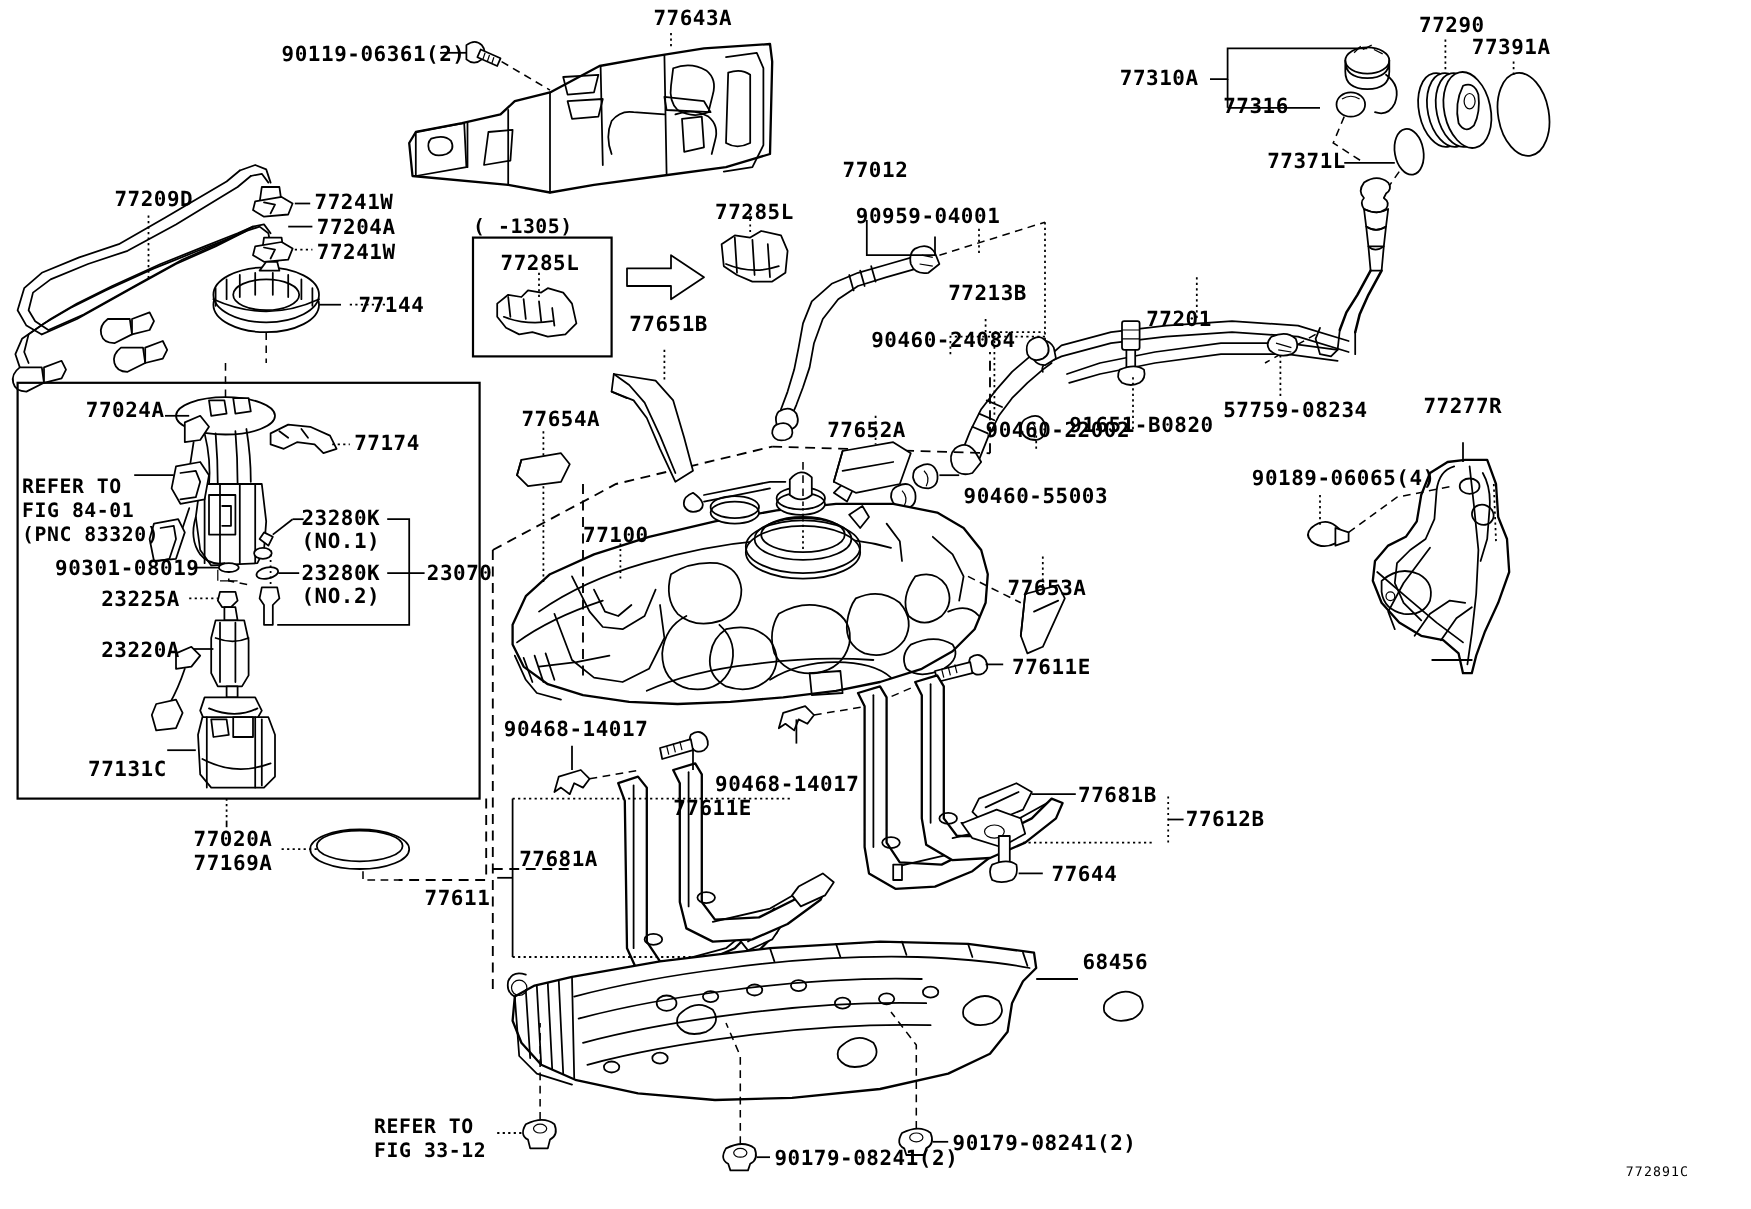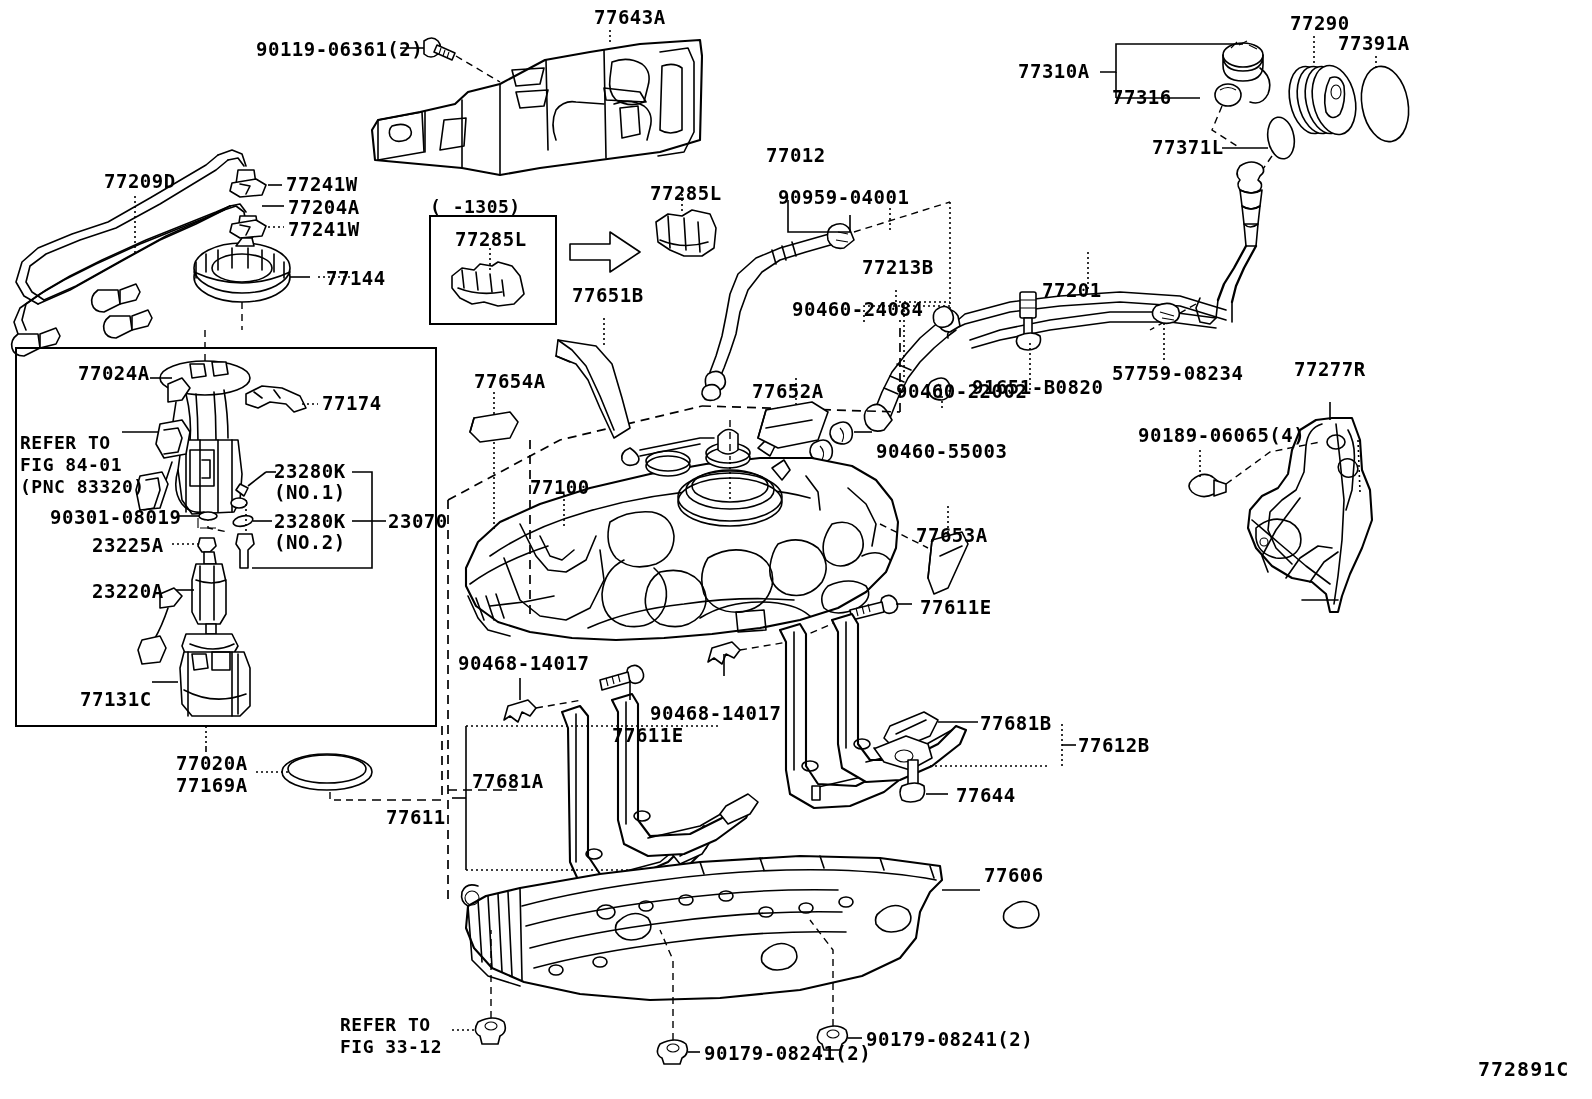--- a/index.html
+++ b/index.html
@@ -18,21 +18,21 @@
   .lbl{
     position:absolute;
     white-space:nowrap;
     font-family:"DejaVu Sans Mono","Liberation Mono",monospace;
     font-weight:bold;
     font-size:19px;
     letter-spacing:0.5px;
     color:#000;
     line-height:1.18;
   }
-  .lbl.fig{font-weight:bold;font-size:20px;letter-spacing:1px;}
+  .lbl.fig{font-weight:normal;font-size:12px;letter-spacing:1px;}
   .lbl.note{font-weight:bold;font-size:18px;margin-top:26px;}
   .lbl.paren{font-weight:bold;font-size:18px;}
   
   .s{fill:none;stroke:#000;stroke-width:1.6;stroke-linejoin:round;stroke-linecap:round;}
   .s2{fill:none;stroke:#000;stroke-width:2.3;stroke-linejoin:round;stroke-linecap:round;}
   .thin{fill:none;stroke:#000;stroke-width:1.1;}
   .lead{fill:none;stroke:#000;stroke-width:1.6;}
   .dot{fill:none;stroke:#000;stroke-width:1.6;stroke-dasharray:2 3;}
   .dash{fill:none;stroke:#000;stroke-width:1.7;stroke-dasharray:9 6;}
   .dashthin{fill:none;stroke:#000;stroke-width:1.4;stroke-dasharray:7 5;}
@@ -684,21 +684,21 @@
   <div class="lbl" style="left:920px;top:596px;">77611E</div>
   <div class="lbl" style="left:612px;top:724px;">77611E</div>
   <div class="lbl" style="left:458px;top:652px;">90468-14017</div>
   <div class="lbl" style="left:650px;top:702px;">90468-14017</div>
 
   <div class="lbl" style="left:472px;top:770px;">77681A</div>
   <div class="lbl" style="left:980px;top:712px;">77681B</div>
   <div class="lbl" style="left:1078px;top:734px;">77612B</div>
   <div class="lbl" style="left:956px;top:784px;text-align:center;">77644</div>
 
-  <div class="lbl" style="left:984px;top:864px;">77606</div>
+  <div class="lbl" style="left:984px;top:864px;">68456</div>
   <div class="lbl note" style="left:340px;top:988px;">REFER TO</div>
   <div class="lbl note" style="left:340px;top:1010px;">FIG 33-12</div>
   <div class="lbl" style="left:704px;top:1042px;">90179-08241(2)</div>
   <div class="lbl" style="left:866px;top:1028px;">90179-08241(2)</div>
 
   <div class="lbl fig" style="left:1478px;top:1058px;">772891C</div>
 
 </div>
 
 </body></html>

